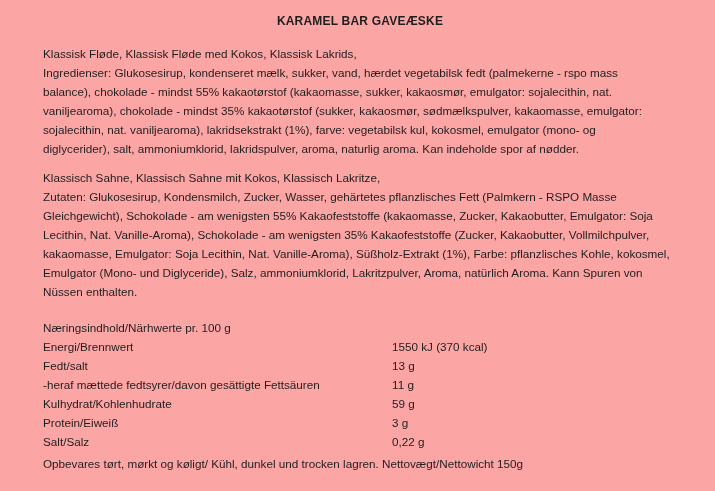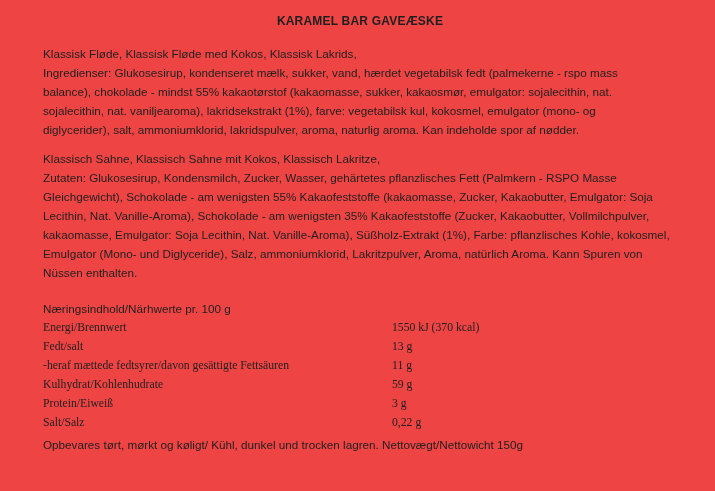--- a/index.html
+++ b/index.html
@@ -4,21 +4,21 @@
 <style>
   html, body {
     margin: 0;
     padding: 0;
     background: #ffffff;
   }
   .page {
     position: relative;
     width: 715px;
     height: 491px;
-    background: #ef4444;
+    background: #fca5a5;
     color: #1f1f1f;
     font-family: "Liberation Sans", sans-serif;
     font-size: 11.7px;
     line-height: 19px;
     overflow: hidden;
     box-sizing: border-box;
     padding: 0 38px 0 43px;
   }
   .title {
     margin-top: 12px;
@@ -26,40 +26,41 @@
     font-weight: 700;
     font-size: 12px;
     letter-spacing: 0.2px;
   }
   .para { margin-top: 13px; }
   .para.second { margin-top: 10px; }
   .line { white-space: nowrap; }
   .line b { font-weight: 400; }
   .nutrition { margin-top: 17px; }
   .nut-header { white-space: nowrap; }
-  .nut-row { white-space: nowrap; display: flex; font-family: Liberation Serif, serif; }
+  .nut-row { white-space: nowrap; display: flex; }
   .nut-label {
     display: inline-block;
     width: 349px;
     flex: 0 0 349px;
   }
   .nut-value { display: inline-block; text-align: center; }
   .footer { margin-top: 3px; white-space: nowrap; }
 </style>
 </head>
 <body>
 
 <div class="page">
 
   <div class="title">KARAMEL BAR GAVEÆSKE</div>
 
   <div class="para first">
       <div class="line"><span>Klassisk Fløde, Klassisk Fløde med Kokos, Klassisk Lakrids,</span></div>
       <div class="line"><span>Ingredienser: Glukosesirup, </span><b>kondenseret mælk</b><span>, sukker, vand, hærdet vegetabilsk fedt (palmekerne - rspo mass</span></div>
       <div class="line"><span>balance), chokolade - mindst 55% kakaotørstof (kakaomasse, sukker, kakaosmør, emulgator: sojalecithin, nat.</span></div>
+      <div class="line"><span>vaniljearoma), chokolade - mindst 35% kakaotørstof (sukker, kakaosmør, sødmælkspulver, kakaomasse, emulgator:</span></div>
       <div class="line"><span>sojalecithin, nat. vaniljearoma), lakridsekstrakt (1%), farve: vegetabilsk kul, kokosmel, emulgator (mono- og</span></div>
       <div class="line"><span>diglycerider), salt, ammoniumklorid, lakridspulver, aroma, naturlig aroma. Kan indeholde spor af nødder.</span></div>
     </div>
 
   <div class="para second">
       <div class="line"><span>Klassisch Sahne, Klassisch Sahne mit Kokos, Klassisch Lakritze,</span></div>
       <div class="line"><span>Zutaten: Glukosesirup, Kondens</span><b>milch</b><span>, Zucker, Wasser, gehärtetes pflanzlisches Fett (Palmkern - RSPO Masse</span></div>
       <div class="line"><span>Gleichgewicht), Schokolade - am wenigsten 55% Kakaofeststoffe (kakaomasse, Zucker, Kakaobutter, Emulgator: </span><b>Soja</b></div>
       <div class="line"><b>Lecithin</b><span>, Nat. Vanille-Aroma), Schokolade - am wenigsten 35% Kakaofeststoffe (Zucker, Kakaobutter, </span><b>Vollmilchpulver</b><span>,</span></div>
       <div class="line"><span>kakaomasse, Emulgator: </span><b>Soja Lecithin</b><span>, Nat. Vanille-Aroma), Süßholz-Extrakt (1%), Farbe: pflanzlisches Kohle, kokosmel,</span></div>

